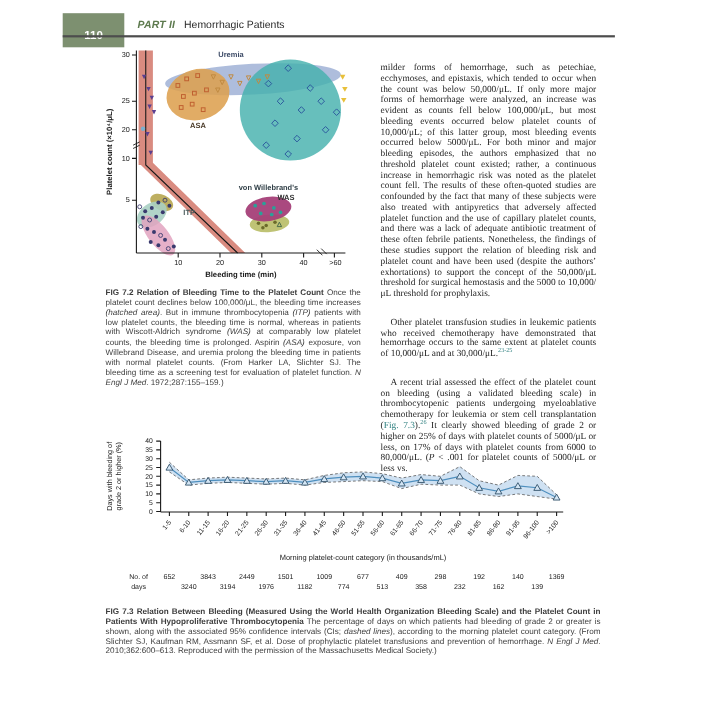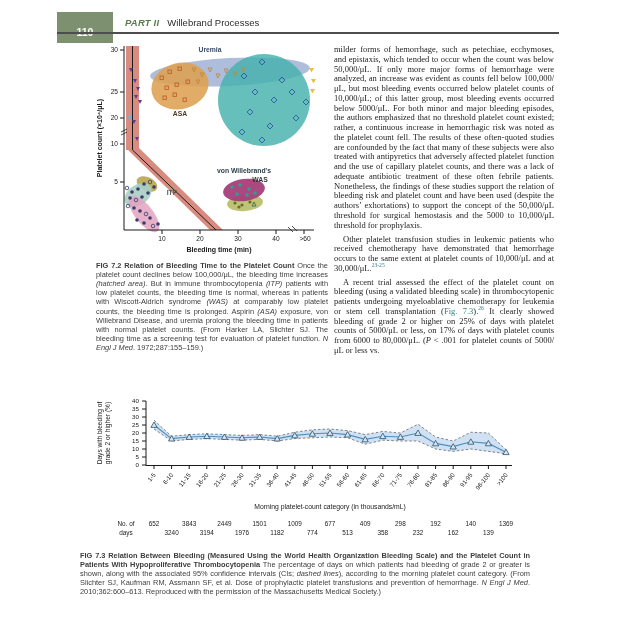--- a/index.html
+++ b/index.html
@@ -10,45 +10,45 @@
     color:#fff;font-weight:bold;font-size:10.5px;display:flex;align-items:flex-end;justify-content:center;
     padding-bottom:5px;box-sizing:border-box;}
   .part-line{position:absolute;left:125px;top:17px;font-size:9.5px;}
   .part-label{font-weight:bold;color:#5d7a4e;letter-spacing:.2px;font-style:italic;}
   .part-title{color:#2b2b2b;margin-left:8px;}
   .header-rule{position:absolute;left:57px;top:32px;width:502px;height:1.6px;background:#4d4d4d;}
   
   .bodycol{position:absolute;left:330px;top:41px;width:228px;
     font-family:"Liberation Serif",serif;font-size:8.5px;line-height:1.15;color:#1d1d1d;
     text-align:justify;}
-  .bodycol p{margin:4px;}
+  .bodycol p{margin:16px;}
   .bodycol p.indent{text-indent:9px;}
   .seg-b{font-weight:bold;}
   .seg-i{font-style:italic;}
   .seg-sup{font-size:5.6px;vertical-align:super;line-height:0;}
   .seg-ref{color:#2e7f7f;}
   
   .fig72{position:absolute;left:92px;top:40px;width:228px;height:218px;}
   .fig72-cap{position:absolute;left:96px;top:261px;width:232px;font-size:7.4px;line-height:1.23;
     color:#3d3d3d;text-align:justify;}
   .fig73{position:absolute;left:90px;top:396px;width:456px;height:150px;}
-  .fig73-cap{position:absolute;left:80px;top:551px;width:450px;font-size:7.4px;line-height:1.23;
+  .fig73-cap{position:absolute;left:96px;top:551px;width:450px;font-size:7.4px;line-height:1.23;
     color:#3d3d3d;text-align:justify;}
   svg text{font-family:"Liberation Sans",sans-serif;}
 </style>
 </head>
 <body>
 
 <div class="page">
 
   <div class="pagenum-box">
     <span>110</span>
   </div>
   <div class="part-line">
-    <span class="part-label">PART II</span><span class="part-title">Willebrand Processes</span>
+    <span class="part-label">PART II</span><span class="part-title">Hemorrhagic Patients</span>
   </div>
   <div class="header-rule"></div>
 
   <div class="fig72">
     <svg width="228" height="218" viewBox="0 0 228 218">
 
       <g>
         <polygon points="34,6 47,6 47,110 34,110" fill="#d98b80"></polygon>
         <polygon points="34,108 47,108 131,190 118,190" fill="#d98b80"></polygon>
         <polyline points="40.5,6 40.5,110 124,190" fill="none" stroke="#1a1a1a" stroke-width="1"></polyline>

